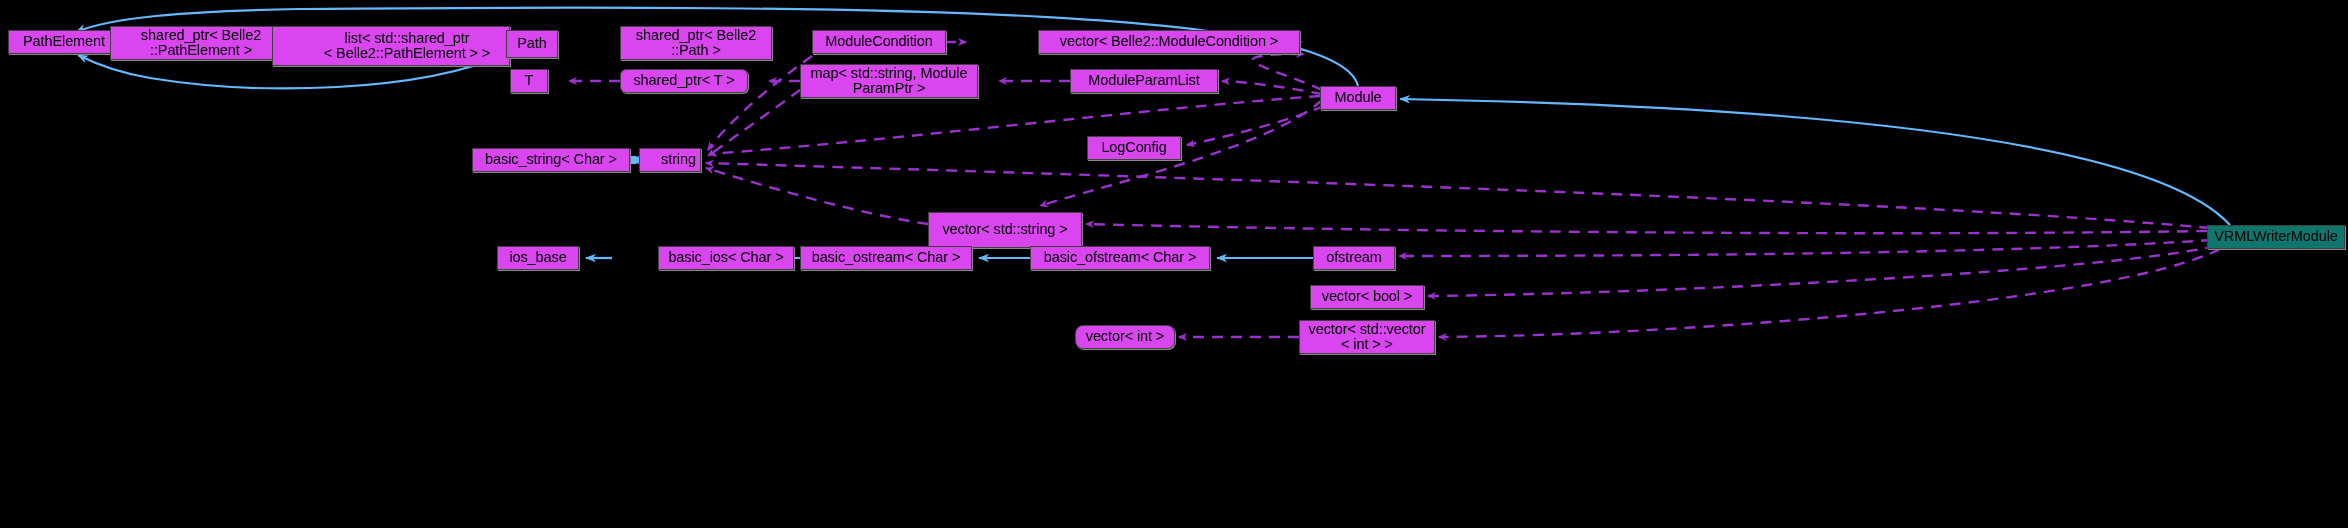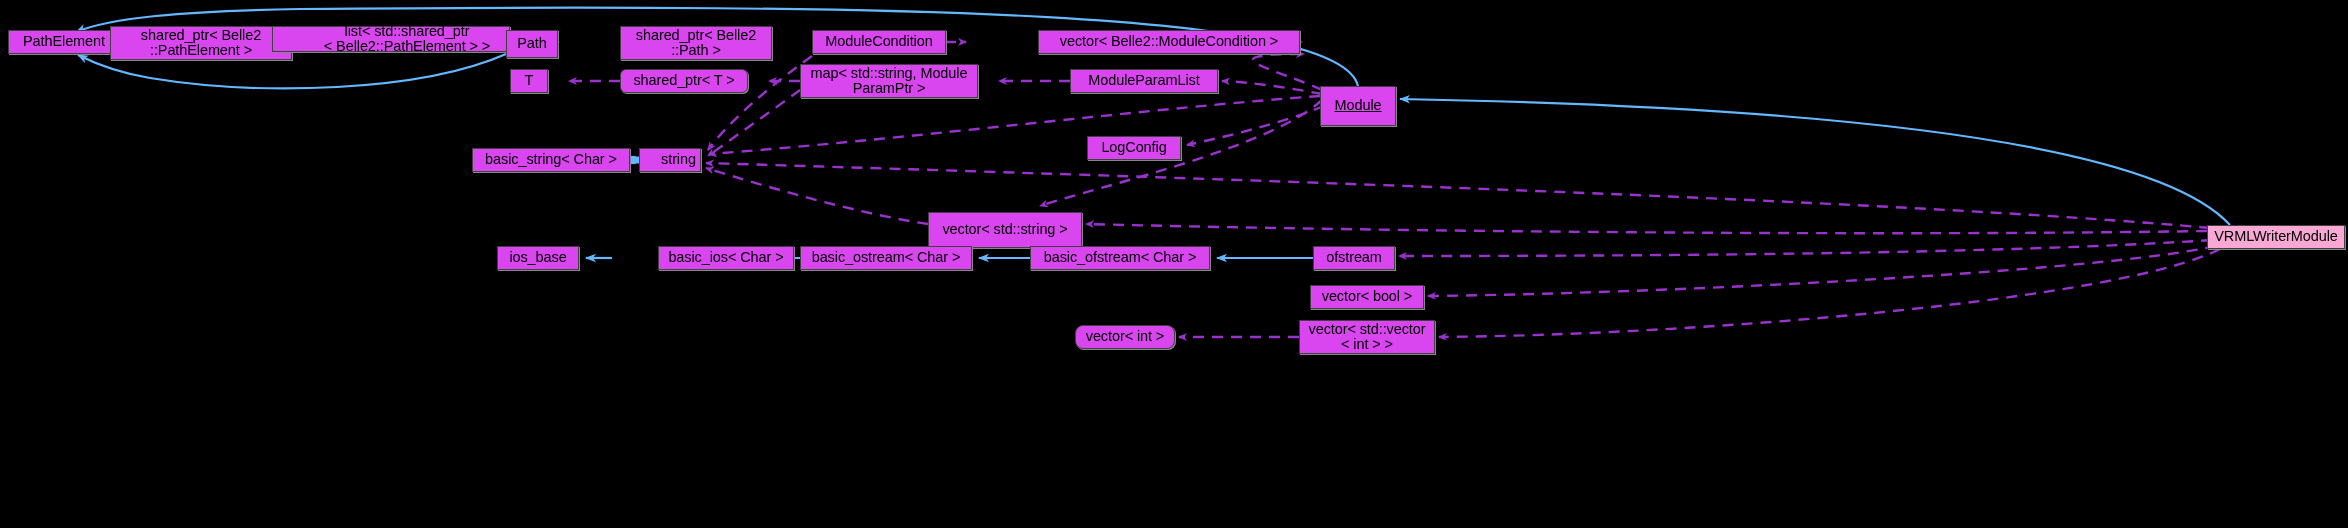--- a/index.html
+++ b/index.html
@@ -34,21 +34,21 @@
     text-align: center;
     display: flex;
     align-items: center;
     justify-content: center;
     padding: 1px 4px;
     white-space: pre;
     box-shadow: 1px 1px 0 0 #888888;
     letter-spacing: -0.1px;
   }
   .node.highlight {
-    background: #f9a8d4;
+    background: #0f766e;
   }
   .node-label {
     display: block;
     white-space: pre-line;
   }
 </style>
 </head>
 <body>
 
 <div id="diagram">
@@ -150,28 +150,28 @@
       <path d="M1299,337 L1179,337"></path>
 
       <path d="M1322,100 C1270,148 1100,186 1040,206"></path>
     </g>
   </svg>
 
   <div id="nodes">
       <div class="node" style="left: 8px; top: 30px; width: 112px; height: 24px;"><span class="node-label">PathElement</span></div>
       <div class="node" style="left: 110px; top: 26px; width: 182px; height: 34px;"><span class="node-label">shared_ptr&lt; Belle2
 ::PathElement &gt;</span></div>
-      <div class="node" style="left: 272px; top: 26px; width: 238px; height: 26px; padding-left: 36px;"><span class="node-label">list&lt; std::shared_ptr
+      <div class="node" style="left: 272px; top: 26px; width: 238px; height: 40px; padding-left: 36px;"><span class="node-label">list&lt; std::shared_ptr
 &lt; Belle2::PathElement &gt; &gt;</span></div>
       <div class="node" style="left: 506px; top: 30px; width: 52px; height: 28px;"><span class="node-label">Path</span></div>
       <div class="node" style="left: 620px; top: 26px; width: 152px; height: 34px;"><span class="node-label">shared_ptr&lt; Belle2
 ::Path &gt;</span></div>
       <div class="node" style="left: 812px; top: 30px; width: 134px; height: 24px;"><span class="node-label">ModuleCondition</span></div>
       <div class="node" style="left: 1038px; top: 30px; width: 262px; height: 24px;"><span class="node-label">vector&lt; Belle2::ModuleCondition &gt;</span></div>
-      <div class="node" style="left: 1320px; top: 86px; width: 76px; height: 40px; text-decoration: underline;"><span class="node-label">Module</span></div>
+      <div class="node" style="left: 1320px; top: 86px; width: 76px; height: 24px;"><span class="node-label">Module</span></div>
       <div class="node" style="left: 510px; top: 69px; width: 38px; height: 24px;"><span class="node-label">T</span></div>
       <div class="node" style="left: 620px; top: 69px; width: 128px; height: 24px; border-radius: 6px;"><span class="node-label">shared_ptr&lt; T &gt;</span></div>
       <div class="node" style="left: 800px; top: 64px; width: 178px; height: 34px;"><span class="node-label">map&lt; std::string, Module
 ParamPtr &gt;</span></div>
       <div class="node" style="left: 1070px; top: 69px; width: 148px; height: 24px;"><span class="node-label">ModuleParamList</span></div>
       <div class="node" style="left: 1087px; top: 136px; width: 94px; height: 24px;"><span class="node-label">LogConfig</span></div>
       <div class="node" style="left: 472px; top: 148px; width: 158px; height: 24px;"><span class="node-label">basic_string&lt; Char &gt;</span></div>
       <div class="node" style="left: 639px; top: 148px; width: 62px; height: 24px; padding-left: 21px;"><span class="node-label">string</span></div>
       <div class="node" style="left: 928px; top: 212px; width: 154px; height: 36px;"><span class="node-label">vector&lt; std::string &gt;</span></div>
       <div class="node highlight" style="left: 2207px; top: 225px; width: 138px; height: 24px;"><span class="node-label">VRMLWriterModule</span></div>

